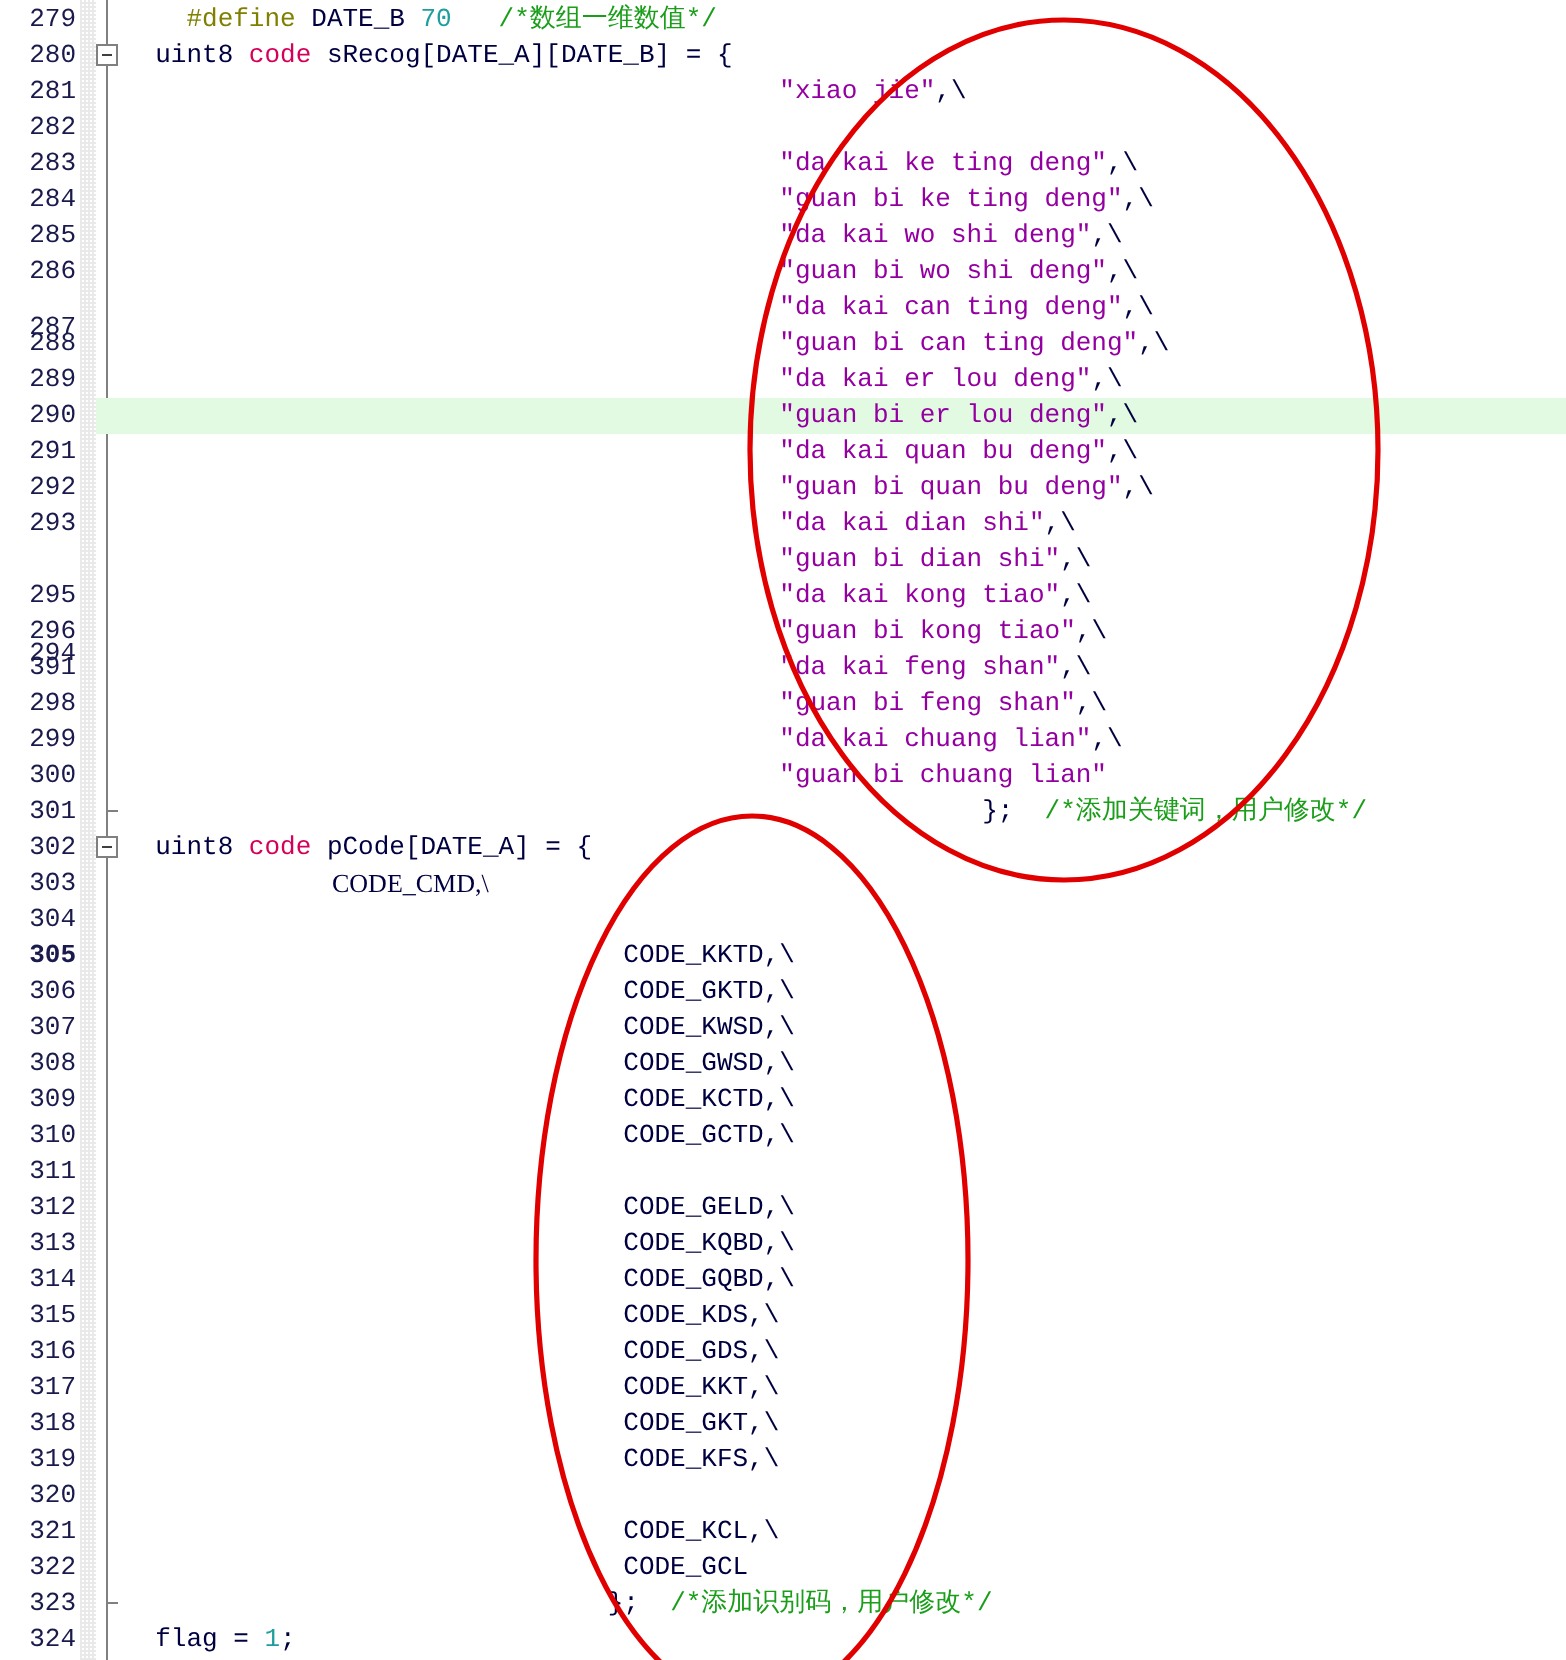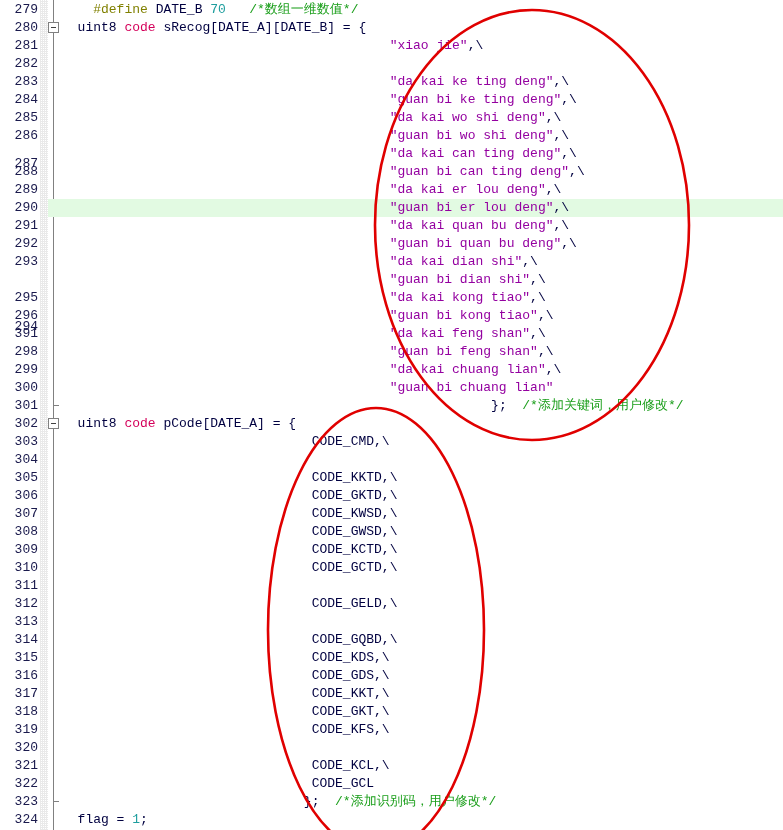--- a/index.html
+++ b/index.html
@@ -151,21 +151,21 @@
       <div class="lnum" style="top: 289px;">295</div>
       <div class="lnum" style="top: 307px;">296</div>
       <div class="lnum" style="top: 325px;">391</div>
       <div class="lnum" style="top: 343px;">298</div>
       <div class="lnum" style="top: 361px;">299</div>
       <div class="lnum" style="top: 379px;">300</div>
       <div class="lnum" style="top: 397px;">301</div>
       <div class="lnum" style="top: 415px;">302</div>
       <div class="lnum" style="top: 433px;">303</div>
       <div class="lnum" style="top: 451px;">304</div>
-      <div class="lnum" style="top: 469px;">305</div>
+      <div class="lnum" style="top: 469px; font-weight: bold;">305</div>
       <div class="lnum" style="top: 487px;">306</div>
       <div class="lnum" style="top: 505px;">307</div>
       <div class="lnum" style="top: 523px;">308</div>
       <div class="lnum" style="top: 541px;">309</div>
       <div class="lnum" style="top: 559px;">310</div>
       <div class="lnum" style="top: 577px;">311</div>
       <div class="lnum" style="top: 595px;">312</div>
       <div class="lnum" style="top: 613px;">313</div>
       <div class="lnum" style="top: 631px;">314</div>
       <div class="lnum" style="top: 649px;">315</div>
@@ -207,29 +207,30 @@
       <div class="row" style="top: 253px;"><span class="code-text"><span>                                          </span><span class="k-str">"da kai dian shi"</span><span class="k-esc">,\</span></span></div>
       <div class="row" style="top: 271px;"><span class="code-text"><span>                                          </span><span class="k-str">"guan bi dian shi"</span><span class="k-esc">,\</span></span></div>
       <div class="row" style="top: 289px;"><span class="code-text"><span>                                          </span><span class="k-str">"da kai kong tiao"</span><span class="k-esc">,\</span></span></div>
       <div class="row" style="top: 307px;"><span class="code-text"><span>                                          </span><span class="k-str">"guan bi kong tiao"</span><span class="k-esc">,\</span></span></div>
       <div class="row" style="top: 325px;"><span class="code-text"><span>                                          </span><span class="k-str">"da kai feng shan"</span><span class="k-esc">,\</span></span></div>
       <div class="row" style="top: 343px;"><span class="code-text"><span>                                          </span><span class="k-str">"guan bi feng shan"</span><span class="k-esc">,\</span></span></div>
       <div class="row" style="top: 361px;"><span class="code-text"><span>                                          </span><span class="k-str">"da kai chuang lian"</span><span class="k-esc">,\</span></span></div>
       <div class="row" style="top: 379px;"><span class="code-text"><span>                                          </span><span class="k-str">"guan bi chuang lian"</span></span></div>
       <div class="row" style="top: 397px;"><span class="code-text"><span>                                                       </span><span class="k-punc">};  </span><span class="k-cmt">/*添加关键词，用户修改*/</span></span></div>
       <div class="row" style="top: 415px;"><span class="code-text"><span>  </span><span class="k-type">uint8 </span><span class="k-stor">code </span><span class="k-ident">pCode[DATE_A] = {</span></span></div>
-      <div class="row" style="top: 433px;"><span class="code-text"><span>                                </span><span class="k-ident">CODE_CMD,\</span></span></div>
+      <div class="row" style="top: 433px; font-family: Liberation Serif, serif;"><span class="code-text"><span>                                </span><span class="k-ident">CODE_CMD,\</span></span></div>
       <div class="row" style="top: 451px;"><span class="code-text"></span></div>
       <div class="row" style="top: 469px;"><span class="code-text"><span>                                </span><span class="k-ident">CODE_KKTD,\</span></span></div>
       <div class="row" style="top: 487px;"><span class="code-text"><span>                                </span><span class="k-ident">CODE_GKTD,\</span></span></div>
       <div class="row" style="top: 505px;"><span class="code-text"><span>                                </span><span class="k-ident">CODE_KWSD,\</span></span></div>
       <div class="row" style="top: 523px;"><span class="code-text"><span>                                </span><span class="k-ident">CODE_GWSD,\</span></span></div>
       <div class="row" style="top: 541px;"><span class="code-text"><span>                                </span><span class="k-ident">CODE_KCTD,\</span></span></div>
       <div class="row" style="top: 559px;"><span class="code-text"><span>                                </span><span class="k-ident">CODE_GCTD,\</span></span></div>
       <div class="row" style="top: 595px;"><span class="code-text"><span>                                </span><span class="k-ident">CODE_GELD,\</span></span></div>
+      <div class="row" style="top: 613px;"><span class="code-text"><span>                                </span><span class="k-ident">CODE_KQBD,\</span></span></div>
       <div class="row" style="top: 631px;"><span class="code-text"><span>                                </span><span class="k-ident">CODE_GQBD,\</span></span></div>
       <div class="row" style="top: 667px;"><span class="code-text"><span>                                </span><span class="k-ident">CODE_GDS,\</span></span></div>
       <div class="row" style="top: 649px;"><span class="code-text"><span>                                </span><span class="k-ident">CODE_KDS,\</span></span></div>
       <div class="row" style="top: 685px;"><span class="code-text"><span>                                </span><span class="k-ident">CODE_KKT,\</span></span></div>
       <div class="row" style="top: 703px;"><span class="code-text"><span>                                </span><span class="k-ident">CODE_GKT,\</span></span></div>
       <div class="row" style="top: 721px;"><span class="code-text"><span>                                </span><span class="k-ident">CODE_KFS,\</span></span></div>
       <div class="row" style="top: 757px;"><span class="code-text"><span>                                </span><span class="k-ident">CODE_KCL,\</span></span></div>
       <div class="row" style="top: 775px;"><span class="code-text"><span>                                </span><span class="k-ident">CODE_GCL</span></span></div>
       <div class="row" style="top: 793px;"><span class="code-text"><span>                               </span><span class="k-punc">};  </span><span class="k-cmt">/*添加识别码，用户修改*/</span></span></div>
       <div class="row" style="top: 811px;"><span class="code-text"><span>  </span><span class="k-ident">flag = </span><span class="k-num">1</span><span class="k-punc">;</span></span></div>

